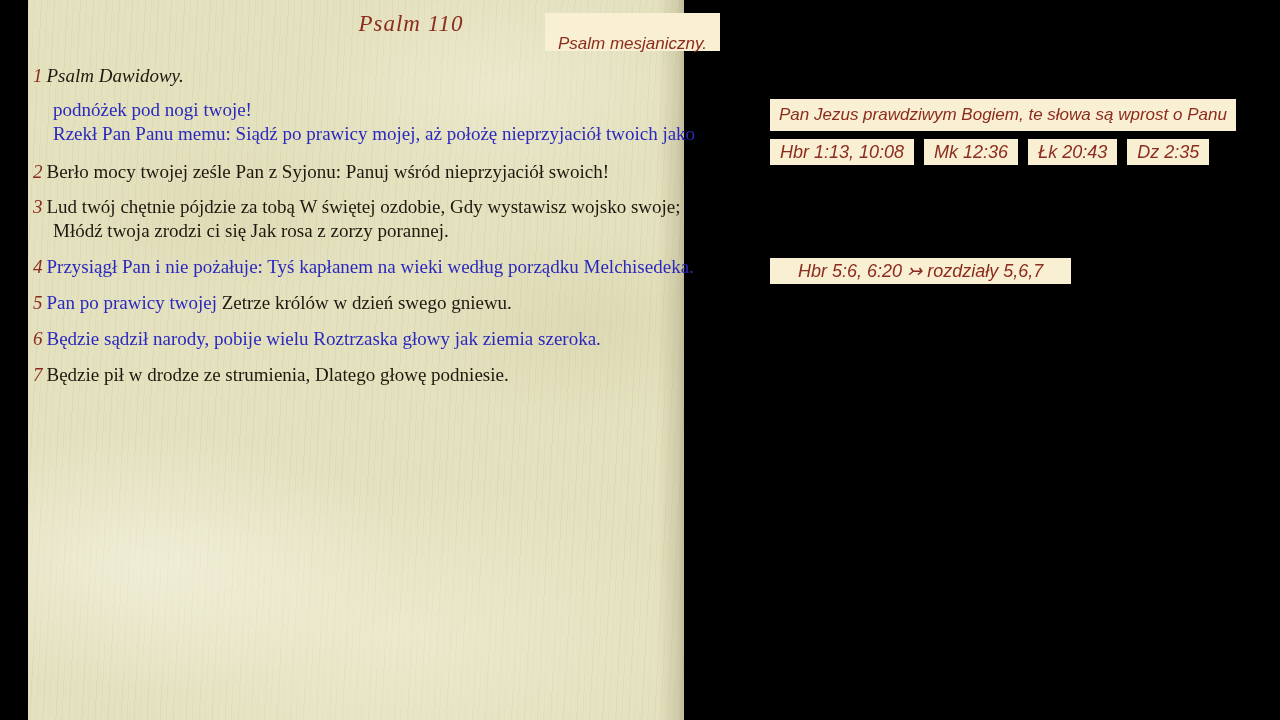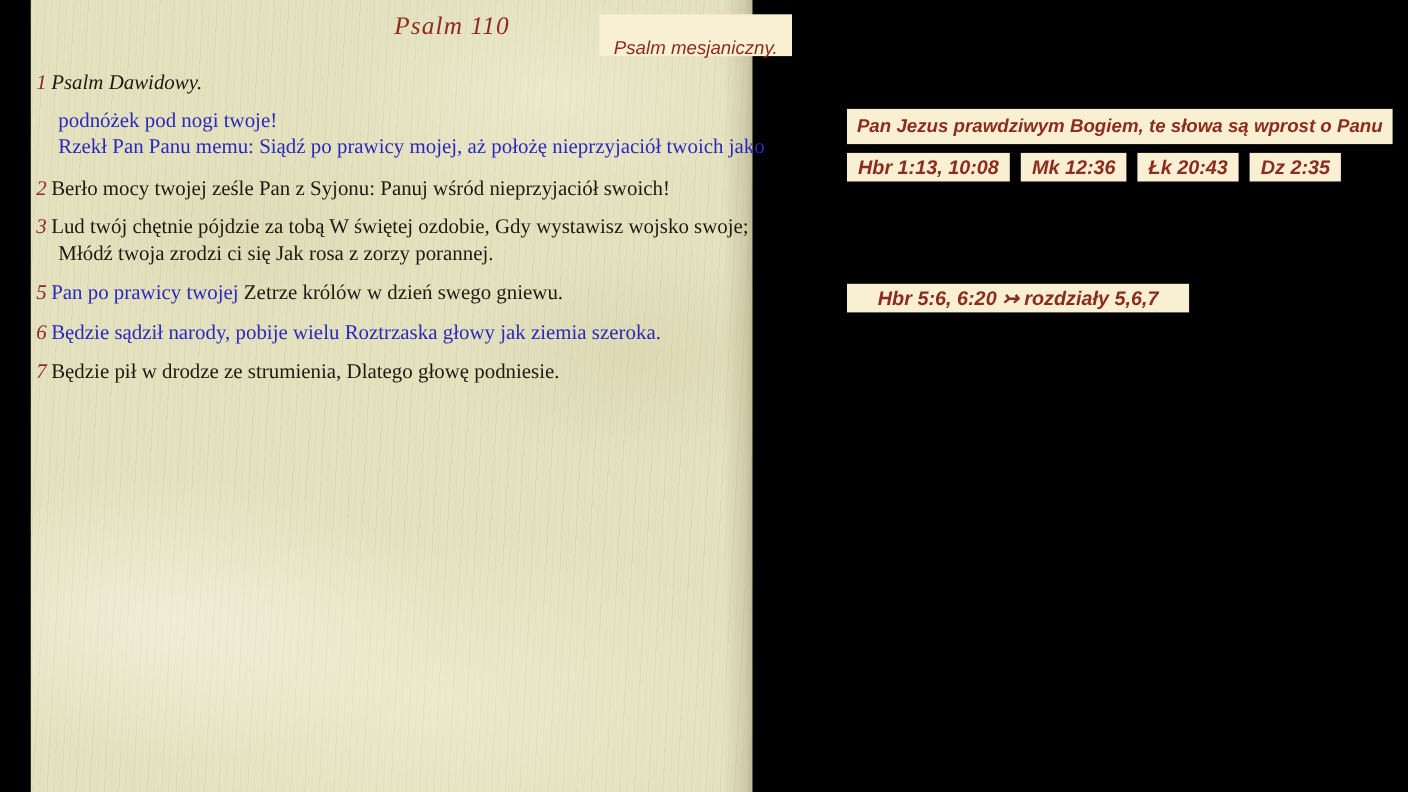--- a/index.html
+++ b/index.html
@@ -49,21 +49,20 @@
   .verse.it { font-style:italic; }
   .vnum { color:var(--maroon, #8b2c1f); font-style:italic; margin-right:4px; }
   .seg-black { color:var(--verse_black, #1f180f); }
   .seg-blue  { color:var(--verse_blue, #2a28be); }
 
   
   .right-panel {
     position:absolute; left:766px; top:0; width:514px; height:556px;
     background:var(--panel_black, #000);
     font-family:"Liberation Sans", sans-serif;
-    font-weight:bold;
   }
   .r-label {
     position:absolute; box-sizing:border-box;
     background:var(--label_bg, #f9efd2);
     color:var(--maroon, #8b2c1f);
     font-style:italic; white-space:nowrap;
   }
   .r-headline { left:4px; top:99px; height:32px; font-size:17px; line-height:20px; padding:6px 9px; }
   .refs-row { position:absolute; left:4px; top:139px; display:flex; gap:10px; }
   .ref-box {
@@ -88,20 +87,23 @@
         <div class="vline"><span class="seg-blue">Rzekł Pan Panu memu: Siądź po prawicy mojej, aż położę nieprzyjaciół twoich jako</span></div>
       </div>
       <div class="verse" style="margin-bottom: 11px;">
         <div class="vline"><span class="vnum">2</span><span class="seg-black">Berło mocy twojej ześle Pan z Syjonu: Panuj wśród nieprzyjaciół swoich!</span></div>
       </div>
       <div class="verse" style="margin-bottom: 12px;">
         <div class="vline"><span class="vnum">3</span><span class="seg-black">Lud twój chętnie pójdzie za tobą W świętej ozdobie, Gdy wystawisz wojsko swoje;</span></div>
         <div class="vline cont"><span class="seg-black">Młódź twoja zrodzi ci się Jak rosa z zorzy porannej.</span></div>
       </div>
       <div class="verse" style="margin-bottom: 12px;">
+        <div class="vline"><span class="vnum">4</span><span class="seg-blue">Przysiągł Pan i nie pożałuje: Tyś kapłanem na wieki według porządku Melchisedeka.</span></div>
+      </div>
+      <div class="verse" style="margin-bottom: 12px;">
         <div class="vline"><span class="vnum">5</span><span class="seg-blue">Pan po prawicy twojej </span><span class="seg-black">Zetrze królów w dzień swego gniewu.</span></div>
       </div>
       <div class="verse" style="margin-bottom: 12px;">
         <div class="vline"><span class="vnum">6</span><span class="seg-blue">Będzie sądził narody, pobije wielu Roztrzaska głowy jak ziemia szeroka.</span></div>
       </div>
       <div class="verse" style="margin-bottom: 12px;">
         <div class="vline"><span class="vnum">7</span><span class="seg-black">Będzie pił w drodze ze strumienia, Dlatego głowę podniesie.</span></div>
       </div>
     </div>
 </div>

